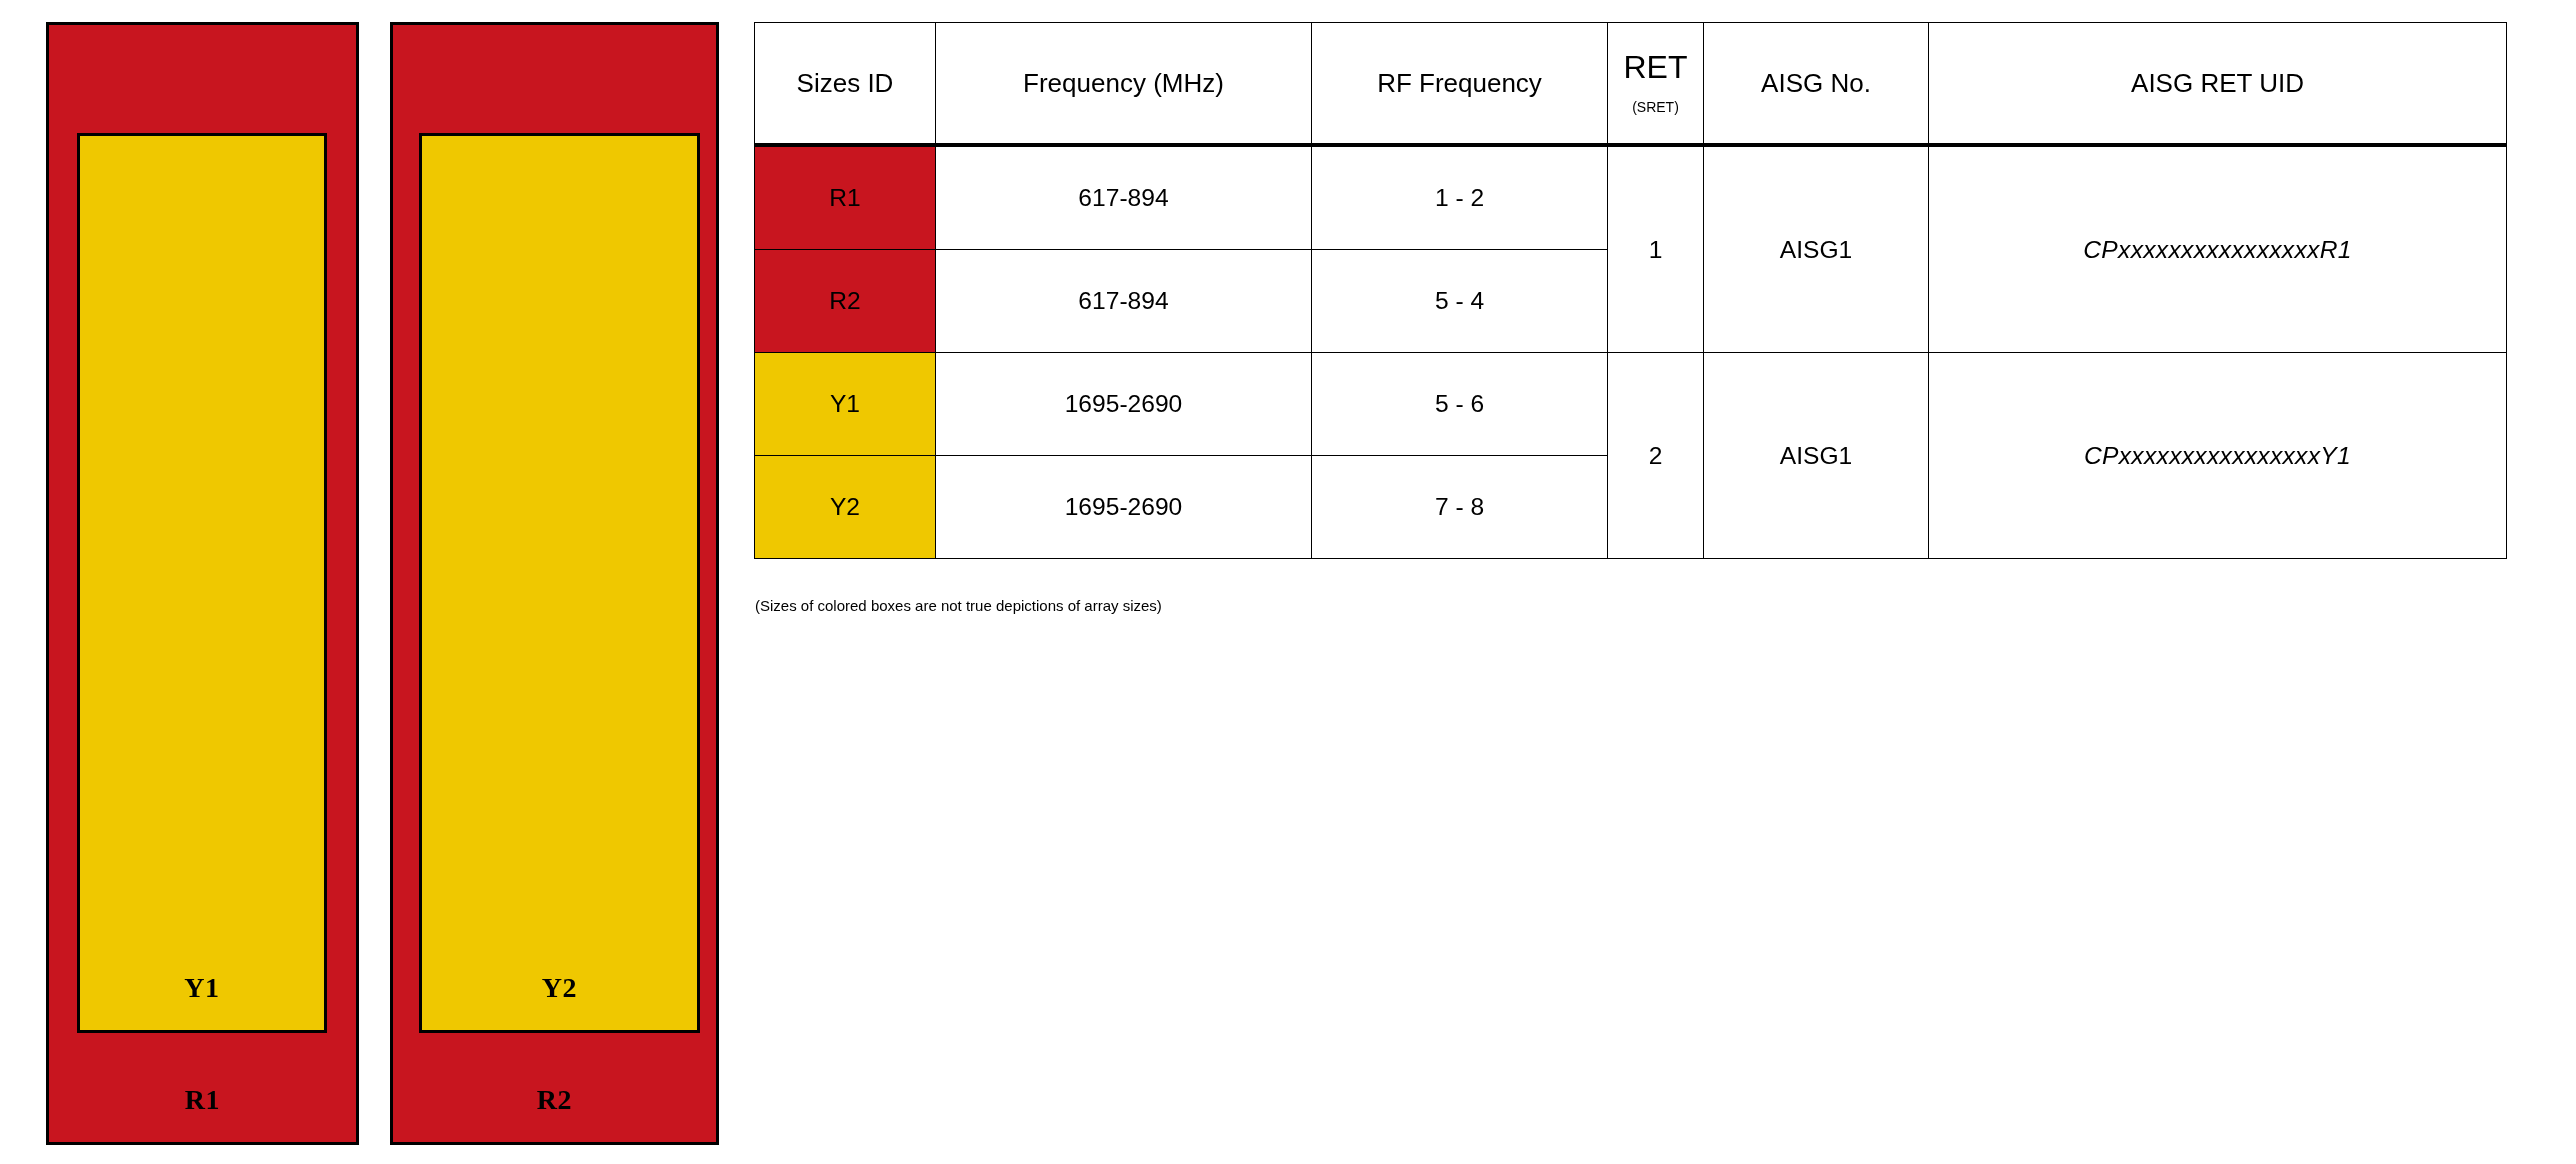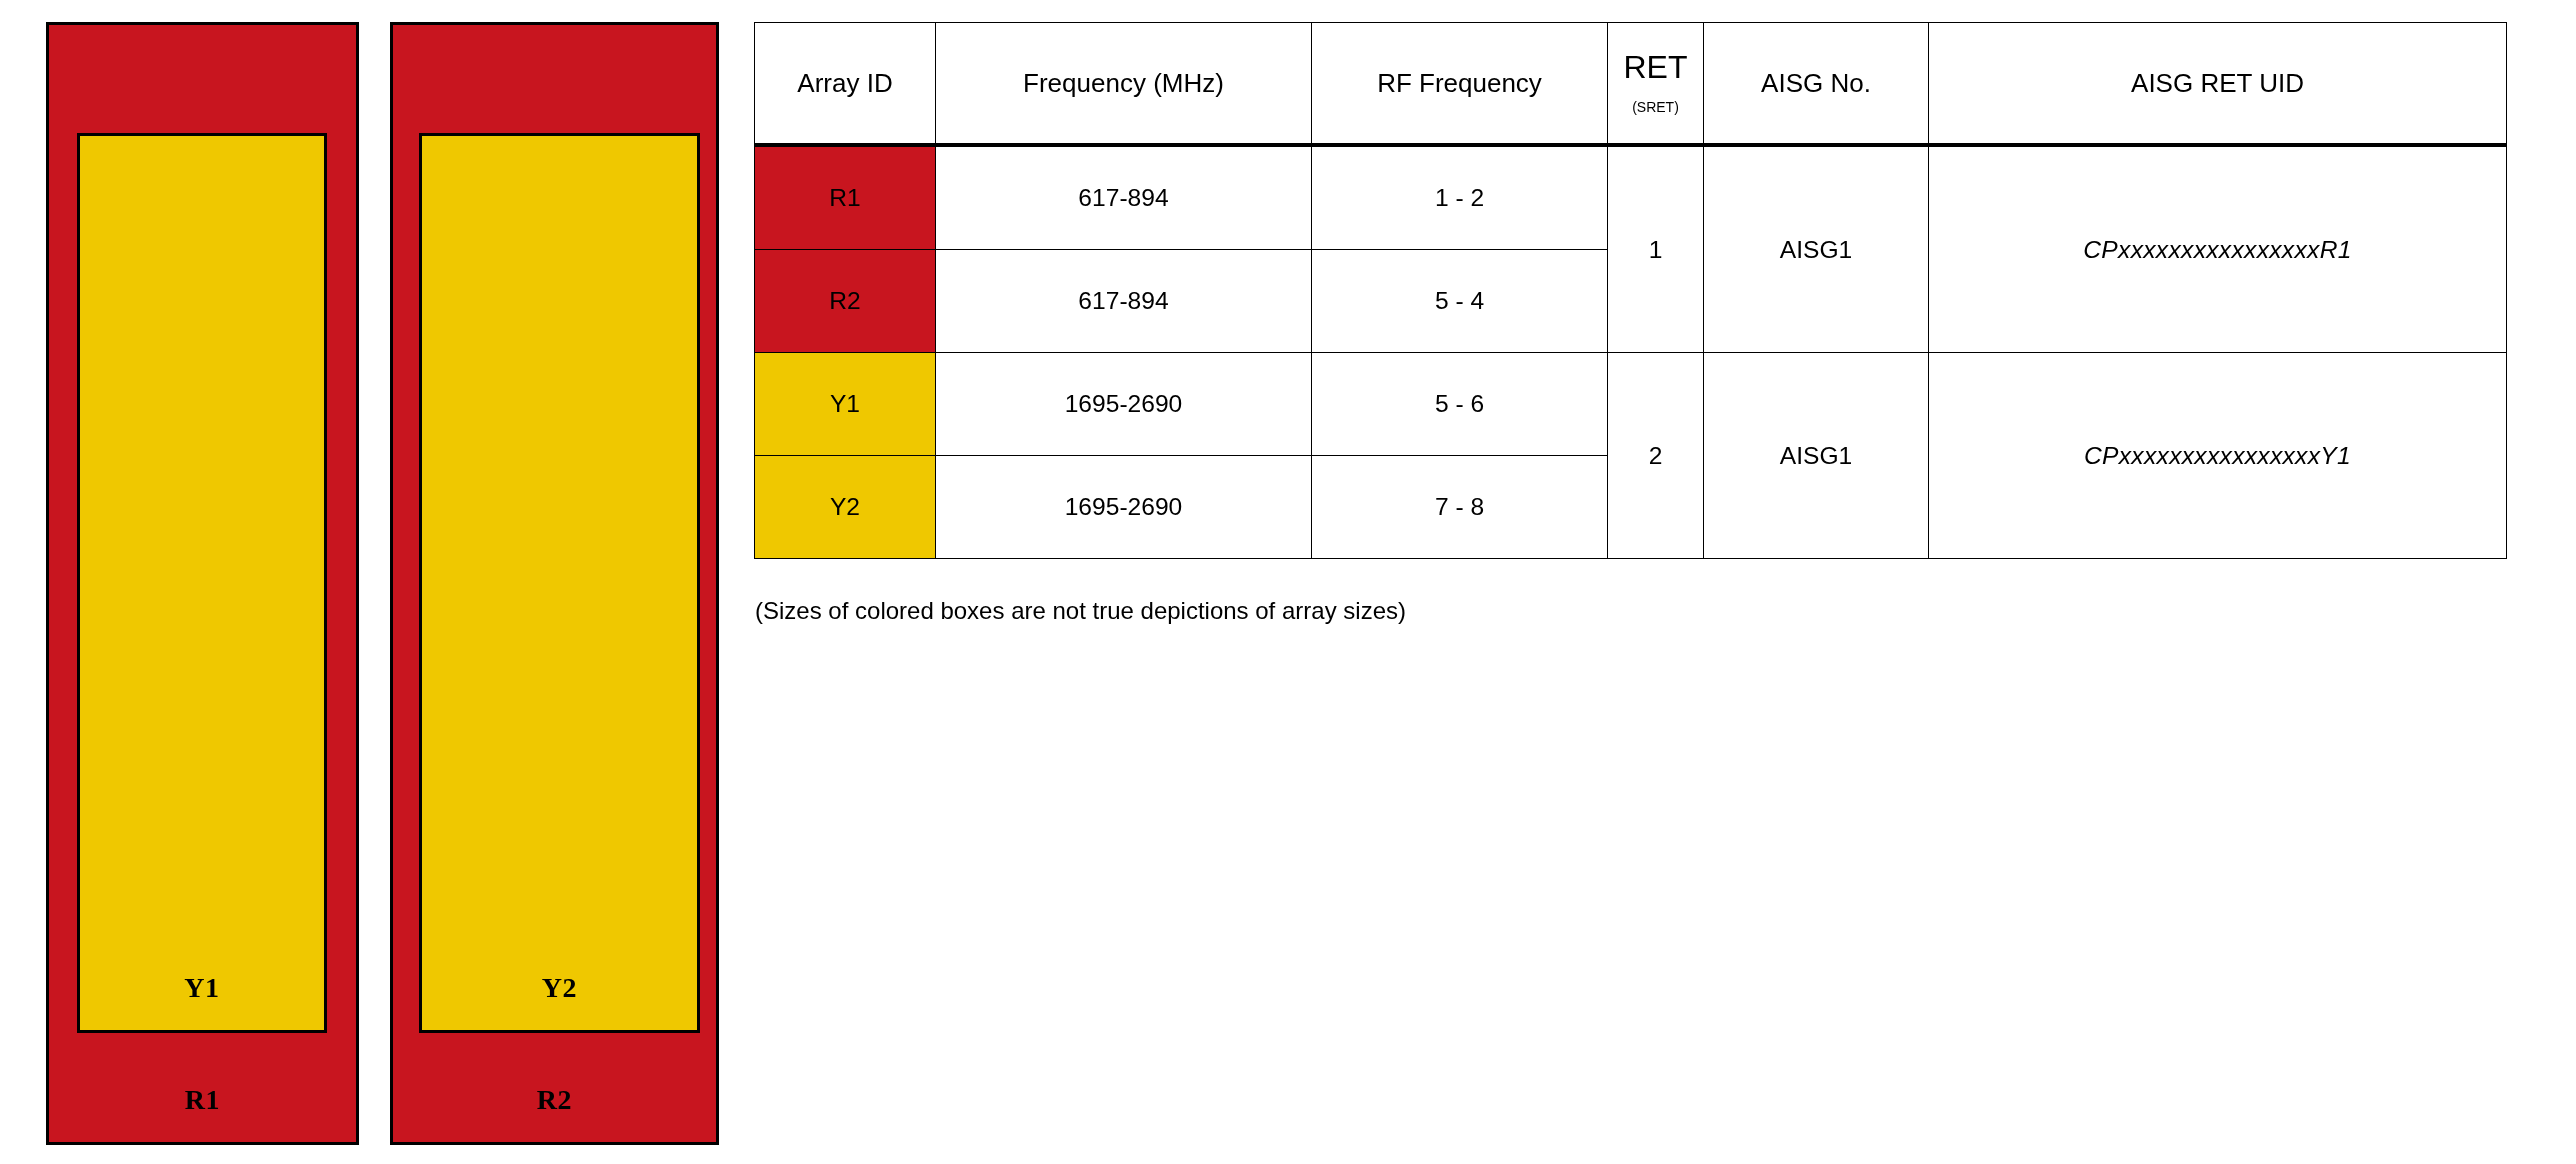--- a/index.html
+++ b/index.html
@@ -104,21 +104,21 @@
   col.c-conn  { width: 296px; }
   col.c-ret   { width: 96px; }
   col.c-aisg  { width: 225px; }
   col.c-uid   { width: 578px; }
 
   
   #diagram-caption {
     position: absolute;
     left: 755px;
     top: 597px;
-    font-size: 24px;
+    font-size: 15px;
     color: #000000;
     white-space: nowrap;
   }
 </style>
 </head>
 <body>
 
 <div id="array-diagram">
 
   <div class="array-panel" id="array-panel-1">
@@ -141,21 +141,21 @@
   <colgroup>
     <col class="c-array">
       <col class="c-freq">
       <col class="c-conn">
     <col class="c-ret">
       <col class="c-aisg">
       <col class="c-uid">
   </colgroup>
   <thead>
     <tr>
-      <th>Array ID</th>
+      <th>Sizes ID</th>
       <th>Frequency (MHz)</th>
       <th>RF Frequency</th>
       <th class="ret-head">
         <span class="ret-main">RET</span>
         <span class="ret-sub">(SRET)</span>
       </th>
       <th>AISG No.</th>
       <th>AISG RET UID</th>
     </tr>
   </thead>

